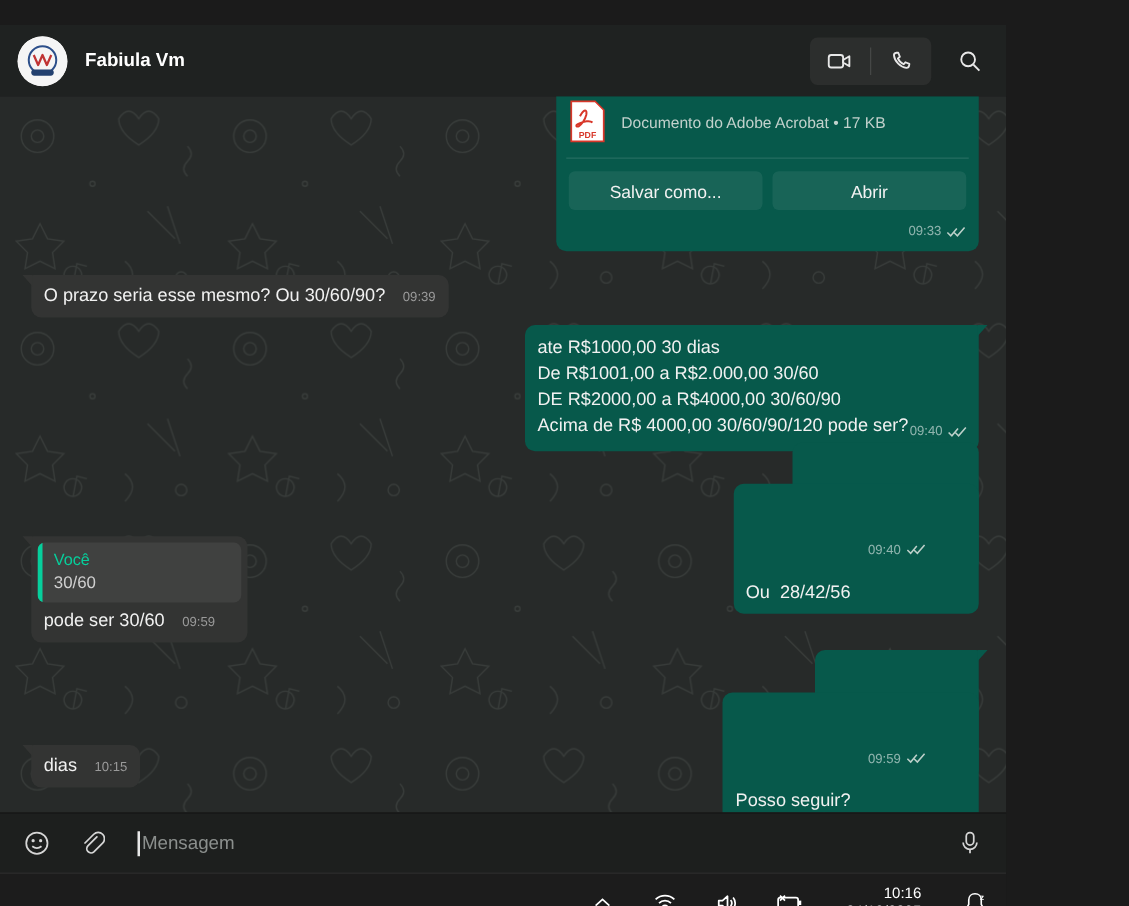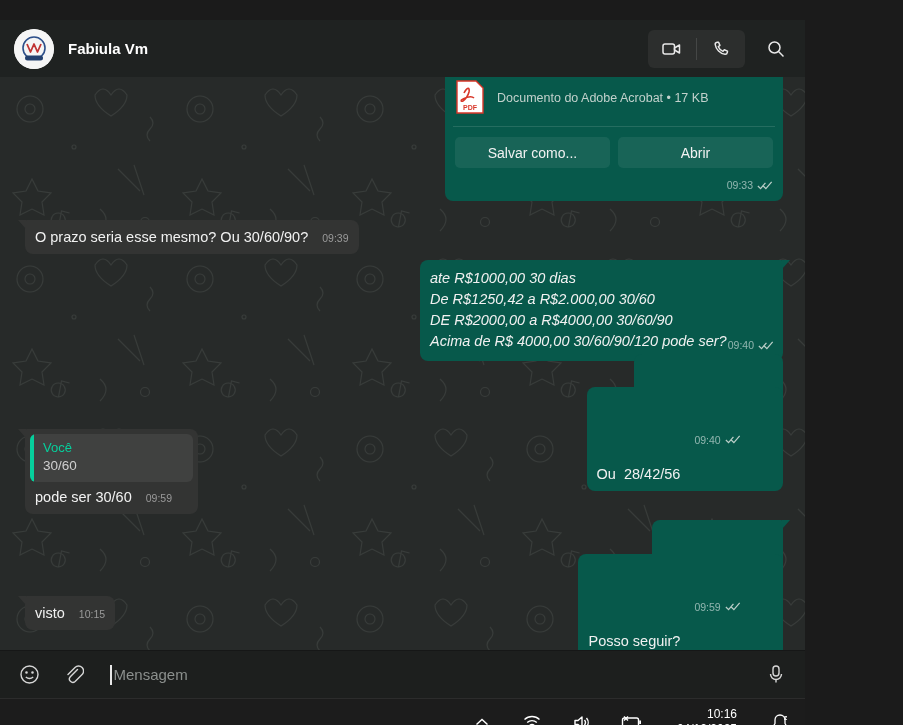--- a/index.html
+++ b/index.html
@@ -78,21 +78,21 @@
   .pdf-buttons { display:flex; gap:8px; }
   .pdf-btn {
     flex:1; height:31px; background:rgba(255,255,255,0.07); border:none;
     border-radius:5px; color:#f2f2f2; font-size:14px; cursor:pointer;
     font-family:"Liberation Sans", sans-serif;
   }
   .pdf-time-row { display:flex; justify-content:flex-end; align-items:center; margin-top:7px; }
 
   
   .terms { right:22px; top:183px; width:363px; padding:8px 10px 9px; }
-  .terms .line { white-space:nowrap; line-height:21px;font-style:italic; }
+  .terms .line { white-space:nowrap; line-height:21px; }
   .terms .meta-abs { position:absolute; right:9px; bottom:6px; display:flex; align-items:center; }
 
   
   .reply { left:25px; top:352px; width:173px; padding:5px 5px 7px; }
   .quote-card {
     background:#404140; border-radius:6px; overflow:hidden; display:flex;
     cursor:pointer;
   }
   .quote-bar { width:4px; background:var(--accent-teal,#06cf9c); flex:0 0 auto; }
   .quote-body { padding:5px 9px 7px; }
@@ -222,21 +222,21 @@
 
     <div class="msg in tail" style="left:25px; top:143px;">
       <div class="row">
         <span>O prazo seria esse mesmo? Ou 30/60/90?</span>
         <span class="meta"><span class="time-in">09:39</span></span>
       </div>
     </div>
 
     <div class="msg out tail terms">
       <div class="line">ate R$1000,00 30 dias</div>
-      <div class="line">De R$1250,42 a R$2.000,00 30/60</div>
+      <div class="line">De R$1001,00 a R$2.000,00 30/60</div>
       <div class="line">DE R$2000,00 a R$4000,00 30/60/90</div>
       <div class="line" style="padding-right:58px;">Acima de R$ 4000,00 30/60/90/120 pode ser?</div>
       <div class="meta-abs">
         <span class="time-out">09:40</span>
         <span class="ticks">
           <svg width="16" height="11" viewBox="0 0 18 11">
               <g fill="none" stroke="#bccfc9" stroke-width="1.4">
                 <polyline points="1,6 4,9 9.5,2.5"></polyline>
                 <polyline points="7,6 10,9 16.5,1.5"></polyline>
               </g>
@@ -322,21 +322,21 @@
                   <polyline points="7,6 10,9 16.5,1.5"></polyline>
                 </g>
               </svg>
           </span>
         </span>
       </div>
     </div>
 
     <div class="msg in tail" style="left:25px; top:519px;">
       <div class="row">
-        <span>visto</span>
+        <span>dias</span>
         <span class="meta"><span class="time-in">10:15</span></span>
       </div>
     </div>
 
   </div>
 
   <div class="composer">
     <div class="comp-icon">
       <svg class="cicon" width="21" height="21" viewBox="0 0 21 21">
         <circle cx="10.5" cy="10.5" r="8.5"></circle>

